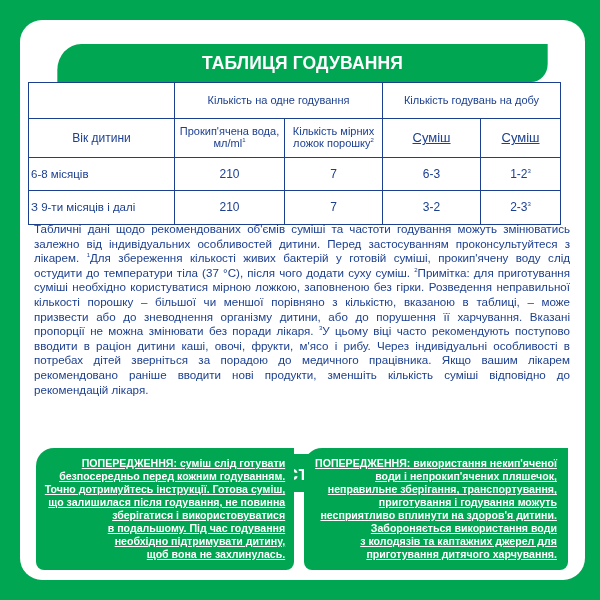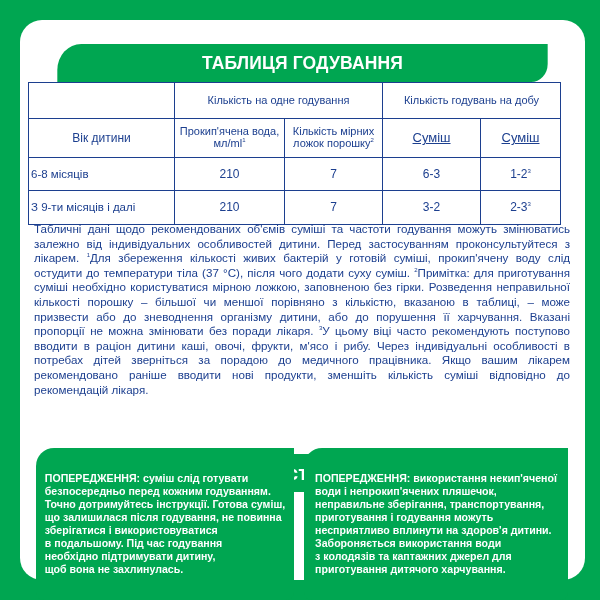--- a/index.html
+++ b/index.html
@@ -73,29 +73,30 @@
     background: #00a651;
     border-radius: 26px 0 18px 0;
     color: #ffffff;
     font-weight: bold;
     font-size: 20px;
     display: flex; align-items: center; justify-content: center; margin-top: 46px;
   }
   .warn {
     position: absolute;
     top: 428px;
-    height: 152px;
+    height: 122px;
     background: #00a651;
     color: #ffffff;
     font-weight: bold;
     font-size: 10.6px;
     line-height: 12.9px;
-    text-align: left;
+    text-align: right;
     display: flex; align-items: center; justify-content: center;
     padding: 0 6px;
+    text-decoration: underline;
   }
   .warn.left { left: 16px; width: 258px; border-radius: 18px 0 8px 8px; }
   .warn.right { left: 284px; width: 264px; border-radius: 18px 0 8px 8px; }
   .warn p { white-space: pre-line; }
 </style>
 </head>
 <body>
 
 <div class="panel">
 

